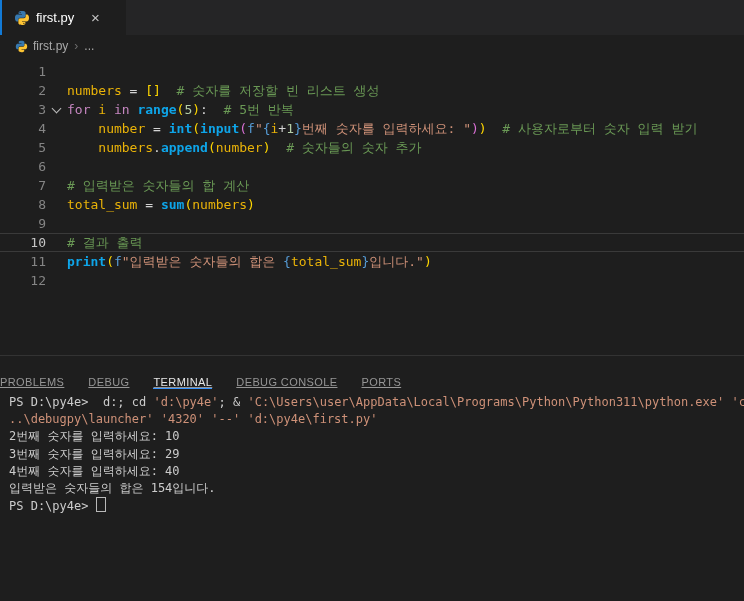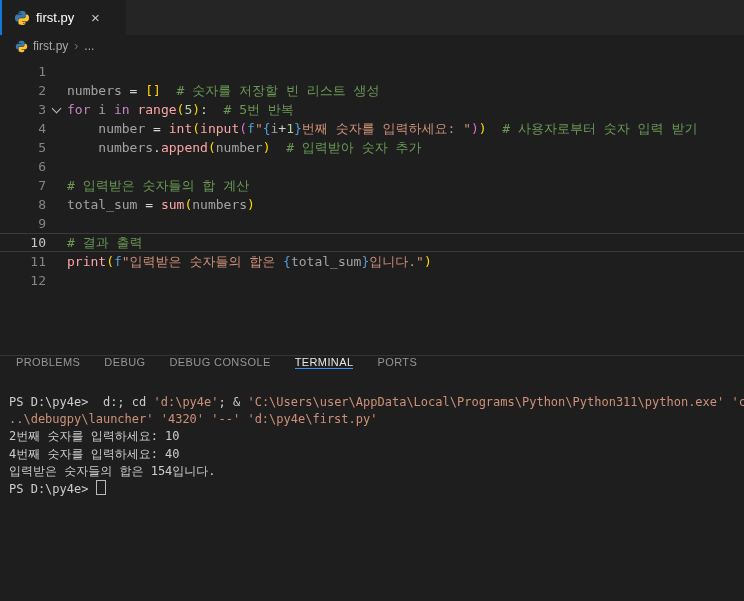--- a/index.html
+++ b/index.html
@@ -23,34 +23,34 @@
   .code-row.active::after{top:auto;bottom:0;}
   .gutter{width:46px;text-align:right;color:#858585;flex:none;}
   .code-row.active .gutter{color:#c6c6c6;}
   .fold{width:21px;flex:none;display:flex;justify-content:center;align-items:flex-start;}
   .chev{width:6px;height:6px;border-right:1.4px solid #bcbcbc;border-bottom:1.4px solid #bcbcbc;transform:rotate(45deg);margin-top:5px;}
   .code{white-space:pre;}
 
   
   .tk-comment{color:#6a9955;}
   .tk-kw{color:#c586c0;}
-  .tk-fn{color:#fca5a5;}
-  .tk-var{color:#a3a3a3;}
+  .tk-fn{color:#0ea5e9;font-weight:bold;}
+  .tk-var{color:#eab308;}
   .tk-str{color:#ce9178;}
   .tk-num{color:#b5cea8;}
   .tk-plain{color:#d4d4d4;}
   .tk-fexp{color:#569cd6;}
   .tk-b1{color:#ffd700;}
   .tk-b2{color:#da70d6;}
   .tk-tplain{color:#cccccc;}
   .tk-tstr{color:#ce9178;text-align:right;}
 
   
   .panel{border-top:1px solid #333333;}
-  .panel-tabs{height:33px;display:flex;align-items:flex-start;padding-left:16px;font:11px "Liberation Sans",sans-serif;letter-spacing:.4px;color:#969696;}
+  .panel-tabs{height:33px;display:flex;align-items:flex-end;font:11px "Liberation Sans",sans-serif;letter-spacing:.4px;color:#969696;text-decoration:underline;}
   .panel-tab{display:flex;align-items:center;margin-right:24px;border-bottom:1px solid transparent;box-sizing:border-box;cursor:default;}
   .panel-tab.active{color:#e7e7e7;border-bottom-color:#3794ff;}
 
   
   .terminal{padding:5px 4px 0 9px;font:12px/17.2px "DejaVu Sans Mono",monospace;color:#cccccc;overflow:hidden;}
   .trow{white-space:pre;height:17.2px;}
   .cursor{display:inline-block;width:8px;height:13px;border:1px solid #b9b9b9;vertical-align:-2px;}
 </style>
 </head>
 <body>
@@ -102,21 +102,21 @@
           <span class="code"><span class="tk-kw">for</span><span class="tk-plain"> </span><span class="tk-var">i</span><span class="tk-plain"> </span><span class="tk-kw">in</span><span class="tk-plain"> </span><span class="tk-fn">range</span><span class="tk-b1">(</span><span class="tk-num">5</span><span class="tk-b1">)</span><span class="tk-plain">:</span><span class="tk-plain">  </span><span class="tk-comment"># 5번 반복</span></span>
         </div>
         <div class="code-row">
           <span class="gutter">4</span>
           <span class="fold"></span>
           <span class="code"><span class="tk-plain">    </span><span class="tk-var">number</span><span class="tk-plain"> = </span><span class="tk-fn">int</span><span class="tk-b1">(</span><span class="tk-fn">input</span><span class="tk-b2">(</span><span class="tk-fexp">f</span><span class="tk-str">"</span><span class="tk-fexp">{</span><span class="tk-var">i</span><span class="tk-plain">+</span><span class="tk-num">1</span><span class="tk-fexp">}</span><span class="tk-str">번째 숫자를 입력하세요: "</span><span class="tk-b2">)</span><span class="tk-b1">)</span><span class="tk-plain">  </span><span class="tk-comment"># 사용자로부터 숫자 입력 받기</span></span>
         </div>
         <div class="code-row">
           <span class="gutter">5</span>
           <span class="fold"></span>
-          <span class="code"><span class="tk-plain">    </span><span class="tk-var">numbers</span><span class="tk-plain">.</span><span class="tk-fn">append</span><span class="tk-b1">(</span><span class="tk-var">number</span><span class="tk-b1">)</span><span class="tk-plain">  </span><span class="tk-comment"># 입력받아 숫자 추가</span></span>
+          <span class="code"><span class="tk-plain">    </span><span class="tk-var">numbers</span><span class="tk-plain">.</span><span class="tk-fn">append</span><span class="tk-b1">(</span><span class="tk-var">number</span><span class="tk-b1">)</span><span class="tk-plain">  </span><span class="tk-comment"># 숫자들의 숫자 추가</span></span>
         </div>
         <div class="code-row">
           <span class="gutter">6</span>
           <span class="fold"></span>
           <span class="code"></span>
         </div>
         <div class="code-row">
           <span class="gutter">7</span>
           <span class="fold"></span>
           <span class="code"><span class="tk-comment"># 입력받은 숫자들의 합 계산</span></span>
@@ -146,27 +146,28 @@
           <span class="fold"></span>
           <span class="code"></span>
         </div>
       </div>
   </div>
 
   <div class="panel">
     <div class="panel-tabs" id="panel-tabs">
         <div class="panel-tab">PROBLEMS</div>
         <div class="panel-tab">DEBUG</div>
+        <div class="panel-tab active">TERMINAL</div>
         <div class="panel-tab">DEBUG CONSOLE</div>
-        <div class="panel-tab active">TERMINAL</div>
         <div class="panel-tab">PORTS</div>
       </div>
     <div class="terminal" id="terminal-lines">
         <div class="trow"><span class="tk-tplain">PS D:\py4e&gt;  </span><span class="tk-tplain">d:; cd </span><span class="tk-tstr">'d:\py4e'</span><span class="tk-tplain">; &amp; </span><span class="tk-tstr">'C:\Users\user\AppData\Local\Programs\Python\Python311\python.exe'</span><span class="tk-tplain"> </span><span class="tk-tstr">'c:</span></div>
         <div class="trow"><span class="tk-tstr">..\debugpy\launcher' '4320' '--' 'd:\py4e\first.py'</span></div>
         <div class="trow"><span class="tk-tplain">2번째 숫자를 입력하세요: 10</span></div>
+        <div class="trow"><span class="tk-tplain">3번째 숫자를 입력하세요: 29</span></div>
         <div class="trow"><span class="tk-tplain">4번째 숫자를 입력하세요: 40</span></div>
         <div class="trow"><span class="tk-tplain">입력받은 숫자들의 합은 154입니다.</span></div>
         <div class="trow"><span class="tk-tplain">PS D:\py4e&gt; </span><span class="cursor"></span></div>
       </div>
   </div>
 
 </div>
 
 </body></html>

